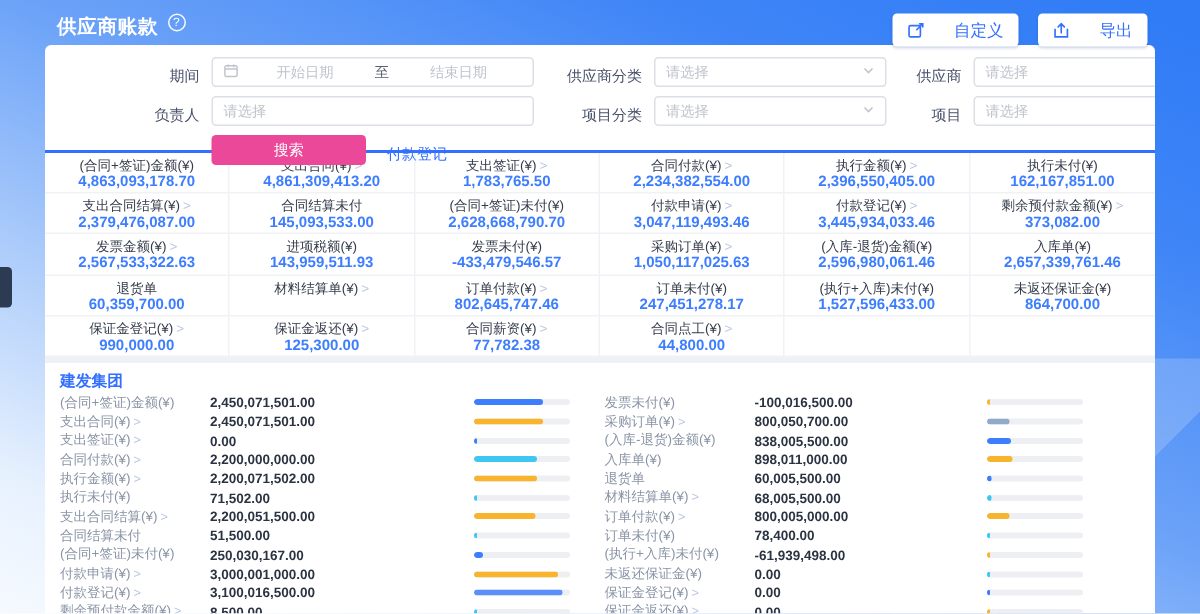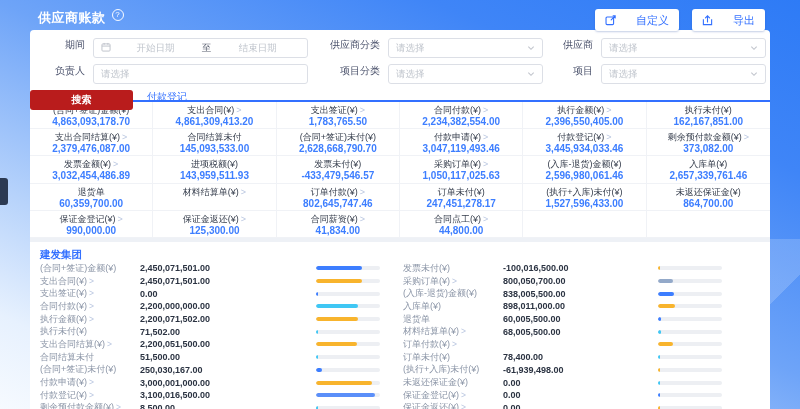--- a/index.html
+++ b/index.html
@@ -22,34 +22,34 @@
   .topbar-actions { margin-left:auto; display:flex; gap:13px; }
   .btn-white { height:22px; background:#fff; border:none; border-radius:3px; display:flex; align-items:center; gap:20px;
     padding:0 10px; color:#3370ff; font-size:11px; cursor:pointer; box-shadow:0 1px 2px rgba(20,60,150,.25); }
   .btn-white svg { display:block; }
 
   
   .card { position:absolute; top:30px; left:30px; width:740px; height:379px; background:#fff; border-radius:4px 4px 0 0; overflow:hidden; z-index:2;}
 
   
   .filter-section { position:relative; height:70px; }
-  .frow { position:absolute; left:0; right:0; display:flex; align-items:flex-start; }
+  .frow { position:absolute; left:0; right:0; display:flex; align-items:flex-end;padding-left:48px; }
   .frow.r1 { top:8px; } .frow.r2 { top:34px; } .frow.r3 { top:60px; }
   .flabel { font-size:10px; color:#49506a; text-align:right; margin-right:8px; white-space:nowrap; flex-shrink:0; }
   .lab1 { width:45px; margin-left:10px; } .lab2 { width:62px; margin-left:10px; } .lab3 { width:40px; margin-left:10px; }
   .fbox { height:20px; border:1px solid #dcdfe6; border-radius:3px; display:flex; align-items:center;
     padding:0 7px; font-size:9.5px; color:#bfc4cc; background:#fff; flex-shrink:0; }
   .w1 { width:215px; } .w2 { width:155px; } .w3 { width:165px; }
   .date-box .ph { flex:1; text-align:center; }
   .date-sep { color:#5a6070; margin:0 4px; flex-shrink:0; }
   .sel { justify-content:space-between; }
   .chev { color:#c0c4cc; flex-shrink:0; margin-left:4px; }
   .cal { color:#c0c4cc; flex-shrink:0; margin-right:2px; }
-  .btn-search { width:103px; height:20px; background:#b91c1c; color:#fff; border:none; border-radius:3px;
-    font-size:10px; cursor:pointer;font-weight:bold; }
+  .btn-search { margin-left:63px; width:103px; height:20px; background:#ec4899; color:#fff; border:none; border-radius:3px;
+    font-size:10px; cursor:pointer; }
   .link-clear { margin-left:14px; color:#3370ff; font-size:10px; text-decoration:none; cursor:pointer; }
 
   .blue-divider { height:2px; background:#3370ff; }
 
   
   .metrics-grid { height:136px; display:grid; grid-template-columns:repeat(6,1fr); grid-auto-rows:27.2px; }
   .mcard { border-right:1px solid #f0f2f6; border-bottom:1px solid #f0f2f6; text-align:center; padding-top:3px; overflow:hidden; }
   .mcard:nth-child(6n) { border-right:none; }
   .mlabel { font-size:9px; color:#333b4a; line-height:11px; white-space:nowrap; }
   .mvalue { font-size:10px; color:#3d7eff; font-weight:bold; line-height:12px; white-space:nowrap; }
@@ -205,21 +205,21 @@
       <div class="mcard">
         <div class="mlabel">付款登记(¥)<span class="arr">&gt;</span></div>
         <div class="mvalue">3,445,934,033.46</div>
       </div>
       <div class="mcard">
         <div class="mlabel">剩余预付款金额(¥)<span class="arr">&gt;</span></div>
         <div class="mvalue">373,082.00</div>
       </div>
       <div class="mcard">
         <div class="mlabel">发票金额(¥)<span class="arr">&gt;</span></div>
-        <div class="mvalue">3,032,454,486.89</div>
+        <div class="mvalue">2,567,533,322.63</div>
       </div>
       <div class="mcard">
         <div class="mlabel">进项税额(¥)</div>
         <div class="mvalue">143,959,511.93</div>
       </div>
       <div class="mcard">
         <div class="mlabel">发票未付(¥)</div>
         <div class="mvalue">-433,479,546.57</div>
       </div>
       <div class="mcard">
@@ -260,21 +260,21 @@
       <div class="mcard">
         <div class="mlabel">保证金登记(¥)<span class="arr">&gt;</span></div>
         <div class="mvalue">990,000.00</div>
       </div>
       <div class="mcard">
         <div class="mlabel">保证金返还(¥)<span class="arr">&gt;</span></div>
         <div class="mvalue">125,300.00</div>
       </div>
       <div class="mcard">
         <div class="mlabel">合同薪资(¥)<span class="arr">&gt;</span></div>
-        <div class="mvalue">41,834.00</div>
+        <div class="mvalue">77,782.38</div>
       </div>
       <div class="mcard">
         <div class="mlabel">合同点工(¥)<span class="arr">&gt;</span></div>
         <div class="mvalue">44,800.00</div>
       </div>
       <div class="mcard"></div>
       <div class="mcard"></div>
     </div>
 
   <div class="section-gap"></div>
@@ -424,20 +424,21 @@
           <div class="grow">
             <span class="glabel">材料结算单(¥)<span class="arr">&gt;</span></span>
             <span class="gval">68,005,500.00</span>
             <span class="gspace"></span>
             <span class="gbar">
               <span class="gfill" style="width:4%;background:#3FC7F4;"></span>
             </span>
           </div>
           <div class="grow">
             <span class="glabel">订单付款(¥)<span class="arr">&gt;</span></span>
+            <span class="gval">800,005,000.00</span>
             <span class="gspace"></span>
             <span class="gbar">
               <span class="gfill" style="width:24%;background:#F8B42D;"></span>
             </span>
           </div>
           <div class="grow">
             <span class="glabel">订单未付(¥)</span>
             <span class="gval">78,400.00</span>
             <span class="gspace"></span>
             <span class="gbar">

